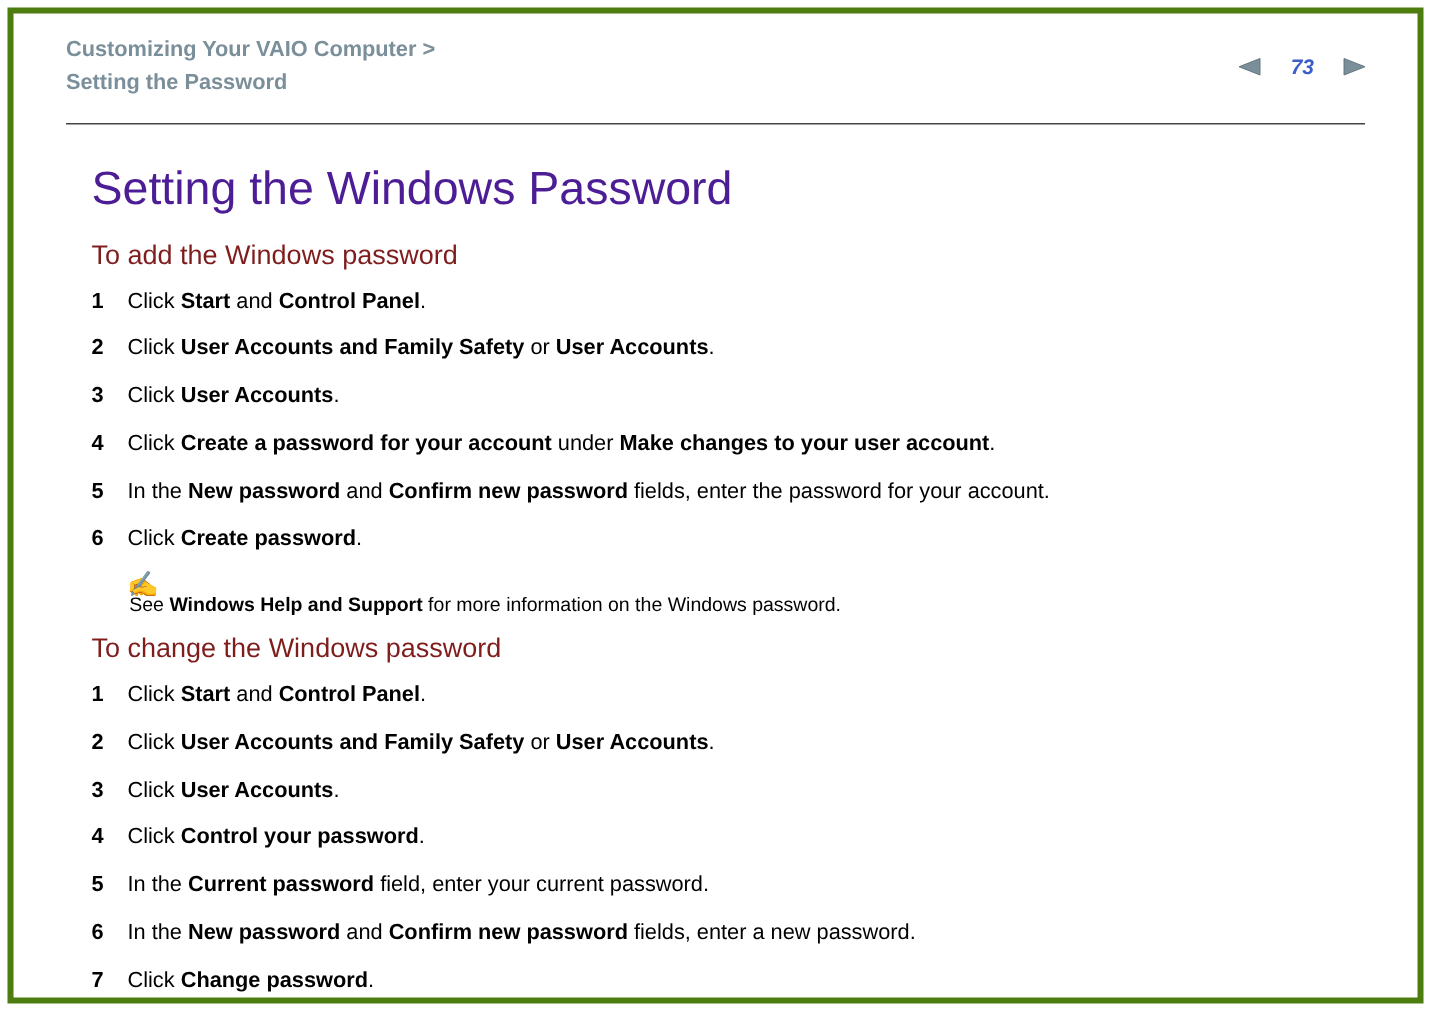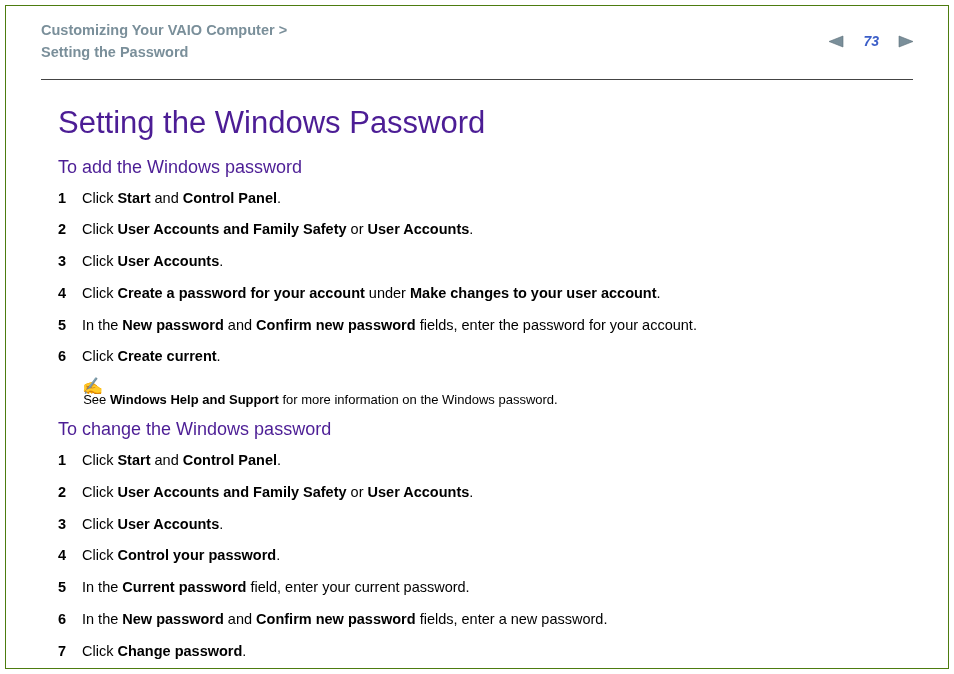--- a/index.html
+++ b/index.html
@@ -5,21 +5,21 @@
     * { box-sizing: border-box; margin: 0; padding: 0; }
     body {
       font-family: Arial, Helvetica, sans-serif;
       background: #fff;
       width: 954px;
       height: 674px;
       position: relative;
       color: #000;
     }
     .page {
-      border: 1px solid #4d7c0f;
+      border: 4px solid #4d7c0f;
       margin: 5px;
       height: 664px;
       width: 944px;
       position: relative;
       padding: 0;
     }
     .header-area {
       padding: 14px 35px 10px 35px;
     }
     .header-flex {
@@ -57,21 +57,21 @@
     .content {
       padding: 25px 35px 0 52px;
     }
     .section-title {
       color: #4c1d95;
       font-size: 31px;
       font-weight: normal;
       margin-bottom: 16px;
     }
     .subheading {
-      color: #4c1d95;
+      color: #7f1d1d;
       font-size: 18px;
       font-weight: normal;
       margin-top: 10px;
       margin-bottom: 10px;
     }
     .steps {
       list-style: none;
     }
     .step-row {
       display: flex;
@@ -140,21 +140,21 @@
         <li class="step-row">
           <span class="step-num">4</span>
           <span>Click <b>Create a password for your account</b> under <b>Make changes to your user account</b>.</span>
         </li>
         <li class="step-row">
           <span class="step-num">5</span>
           <span>In the <b>New password</b> and <b>Confirm new password</b> fields, enter the password for your account.</span>
         </li>
         <li class="step-row">
           <span class="step-num">6</span>
-          <span>Click <b>Create current</b>.</span>
+          <span>Click <b>Create password</b>.</span>
         </li>
       </ul>
 
     <div class="note-block">
       <div style="font-size:17px; line-height:1; margin-right:0px;">
         <span>✍</span>
       </div>
       <div style="margin-left:-20px;">
         <div style="height:14px"></div>
         <span>See </span><b>Windows Help and Support</b><span> for more information on the Windows password.</span>

